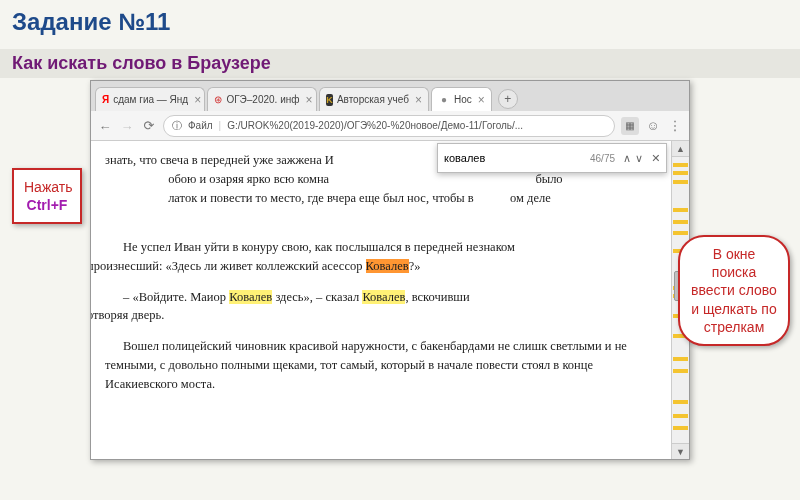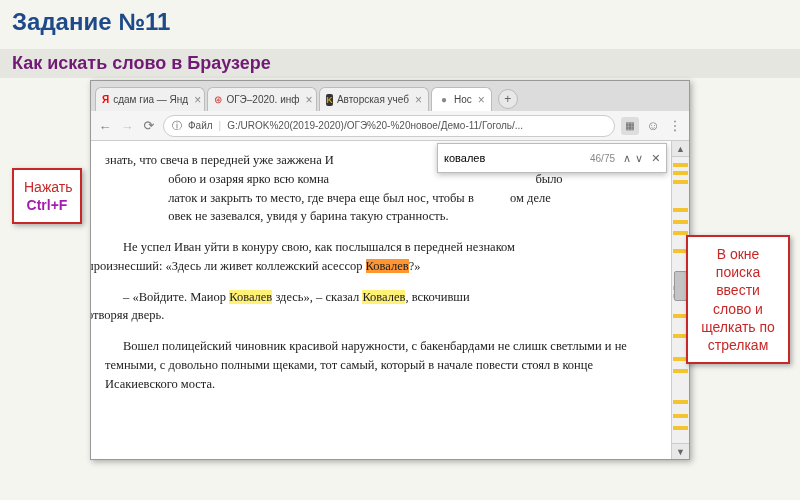--- a/index.html
+++ b/index.html
@@ -160,21 +160,21 @@
     background:#fff;
     border:2px solid #c62828;
     padding:8px 10px;
     font-size:14px;
     color:#c62828;
     text-align:center;
     box-shadow:2px 2px 5px rgba(0,0,0,.3);
     line-height:1.3;
   }
   .callout.left { left:12px; top:168px; width:70px; }
-  .callout.right { right:10px; top:235px; width:104px; }
+  .callout.right { right:10px; top:235px; width:112px;border-radius:26px; }
   .callout b { color:#a21caf; font-weight:bold; }
 </style>
 </head>
 <body>
 
 <div class="slide-title">Задание №11</div>
 <div class="slide-sub">Как искать слово в Браузере</div>
 
 <div class="browser">
 
@@ -221,25 +221,24 @@
     <div class="page">
       <p style="text-indent:0">
         <span>знать, что свеча в передней уже зажжена И</span>
         <span style="display:inline-block;width:230px"></span>
         <span>, неся</span><br>
         <span style="display:inline-block;width:60px"></span>
         <span>обою и озаряя ярко всю комна</span>
         <span style="display:inline-block;width:200px"></span>
         <span>было</span><br>
         <span style="display:inline-block;width:60px"></span>
-        <span>латок и закрыть то место, где вчера еще был нос, чтобы в</span>
+        <span>латок и повести то место, где вчера еще был нос, чтобы в</span>
         <span style="display:inline-block;width:30px"></span>
         <span>ом деле</span><br>
         <span style="display:inline-block;width:60px"></span>
-        <span>овек не зазевался, увидя у барина такую странность.</span>
       </p>
       <p>
         <span>Не успел Иван уйти в конуру свою, как послышался в передней незнаком</span><br>
         <span style="margin-left:-18px">произнесший: «Здесь ли живет коллежский асессор </span><span class="hl-active">Ковалев</span><span>?»</span>
       </p>
       <p>
         <span>– «Войдите. Маиор </span><span class="hl">Ковалев</span><span> здесь», – сказал </span><span class="hl">Ковалев</span><span>, вскочивши</span><br>
         <span style="margin-left:-18px">отворяя дверь.</span>
       </p>
       <p>Вошел полицейский чиновник красивой наружности, с бакенбардами не слишк светлыми и не темными, с довольно полными щеками, тот самый, который в начале повести стоял в конце Исакиевского моста.</p>

